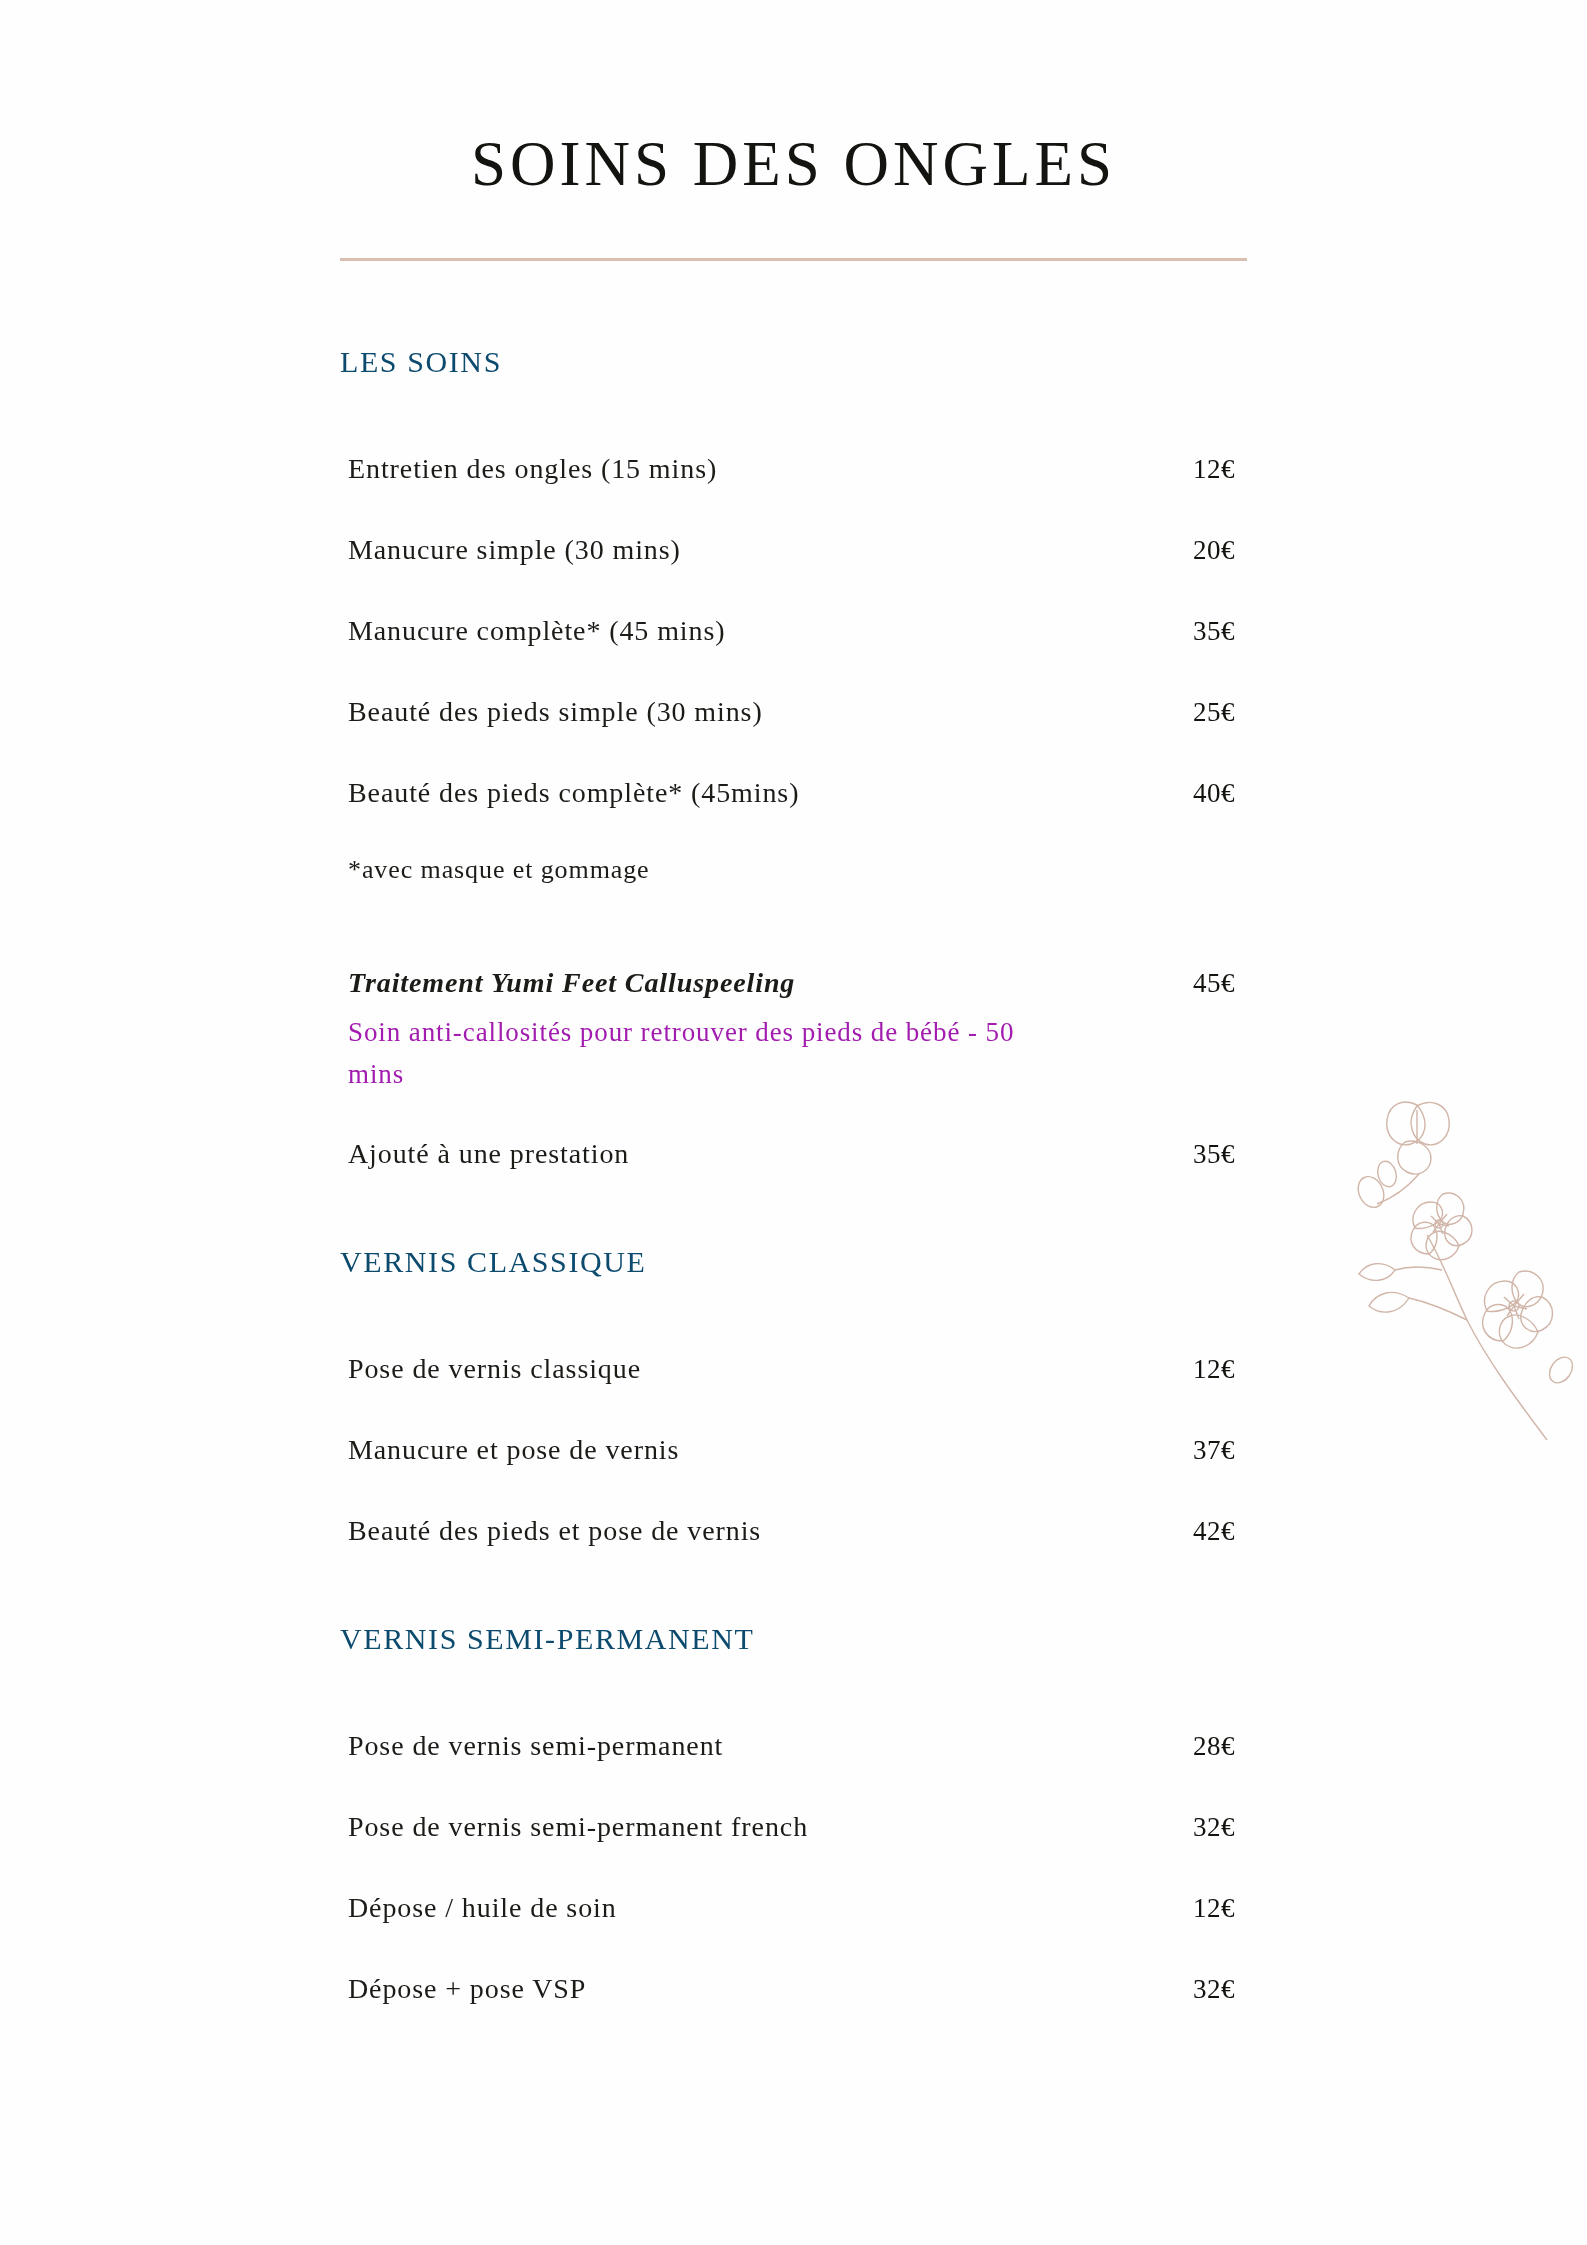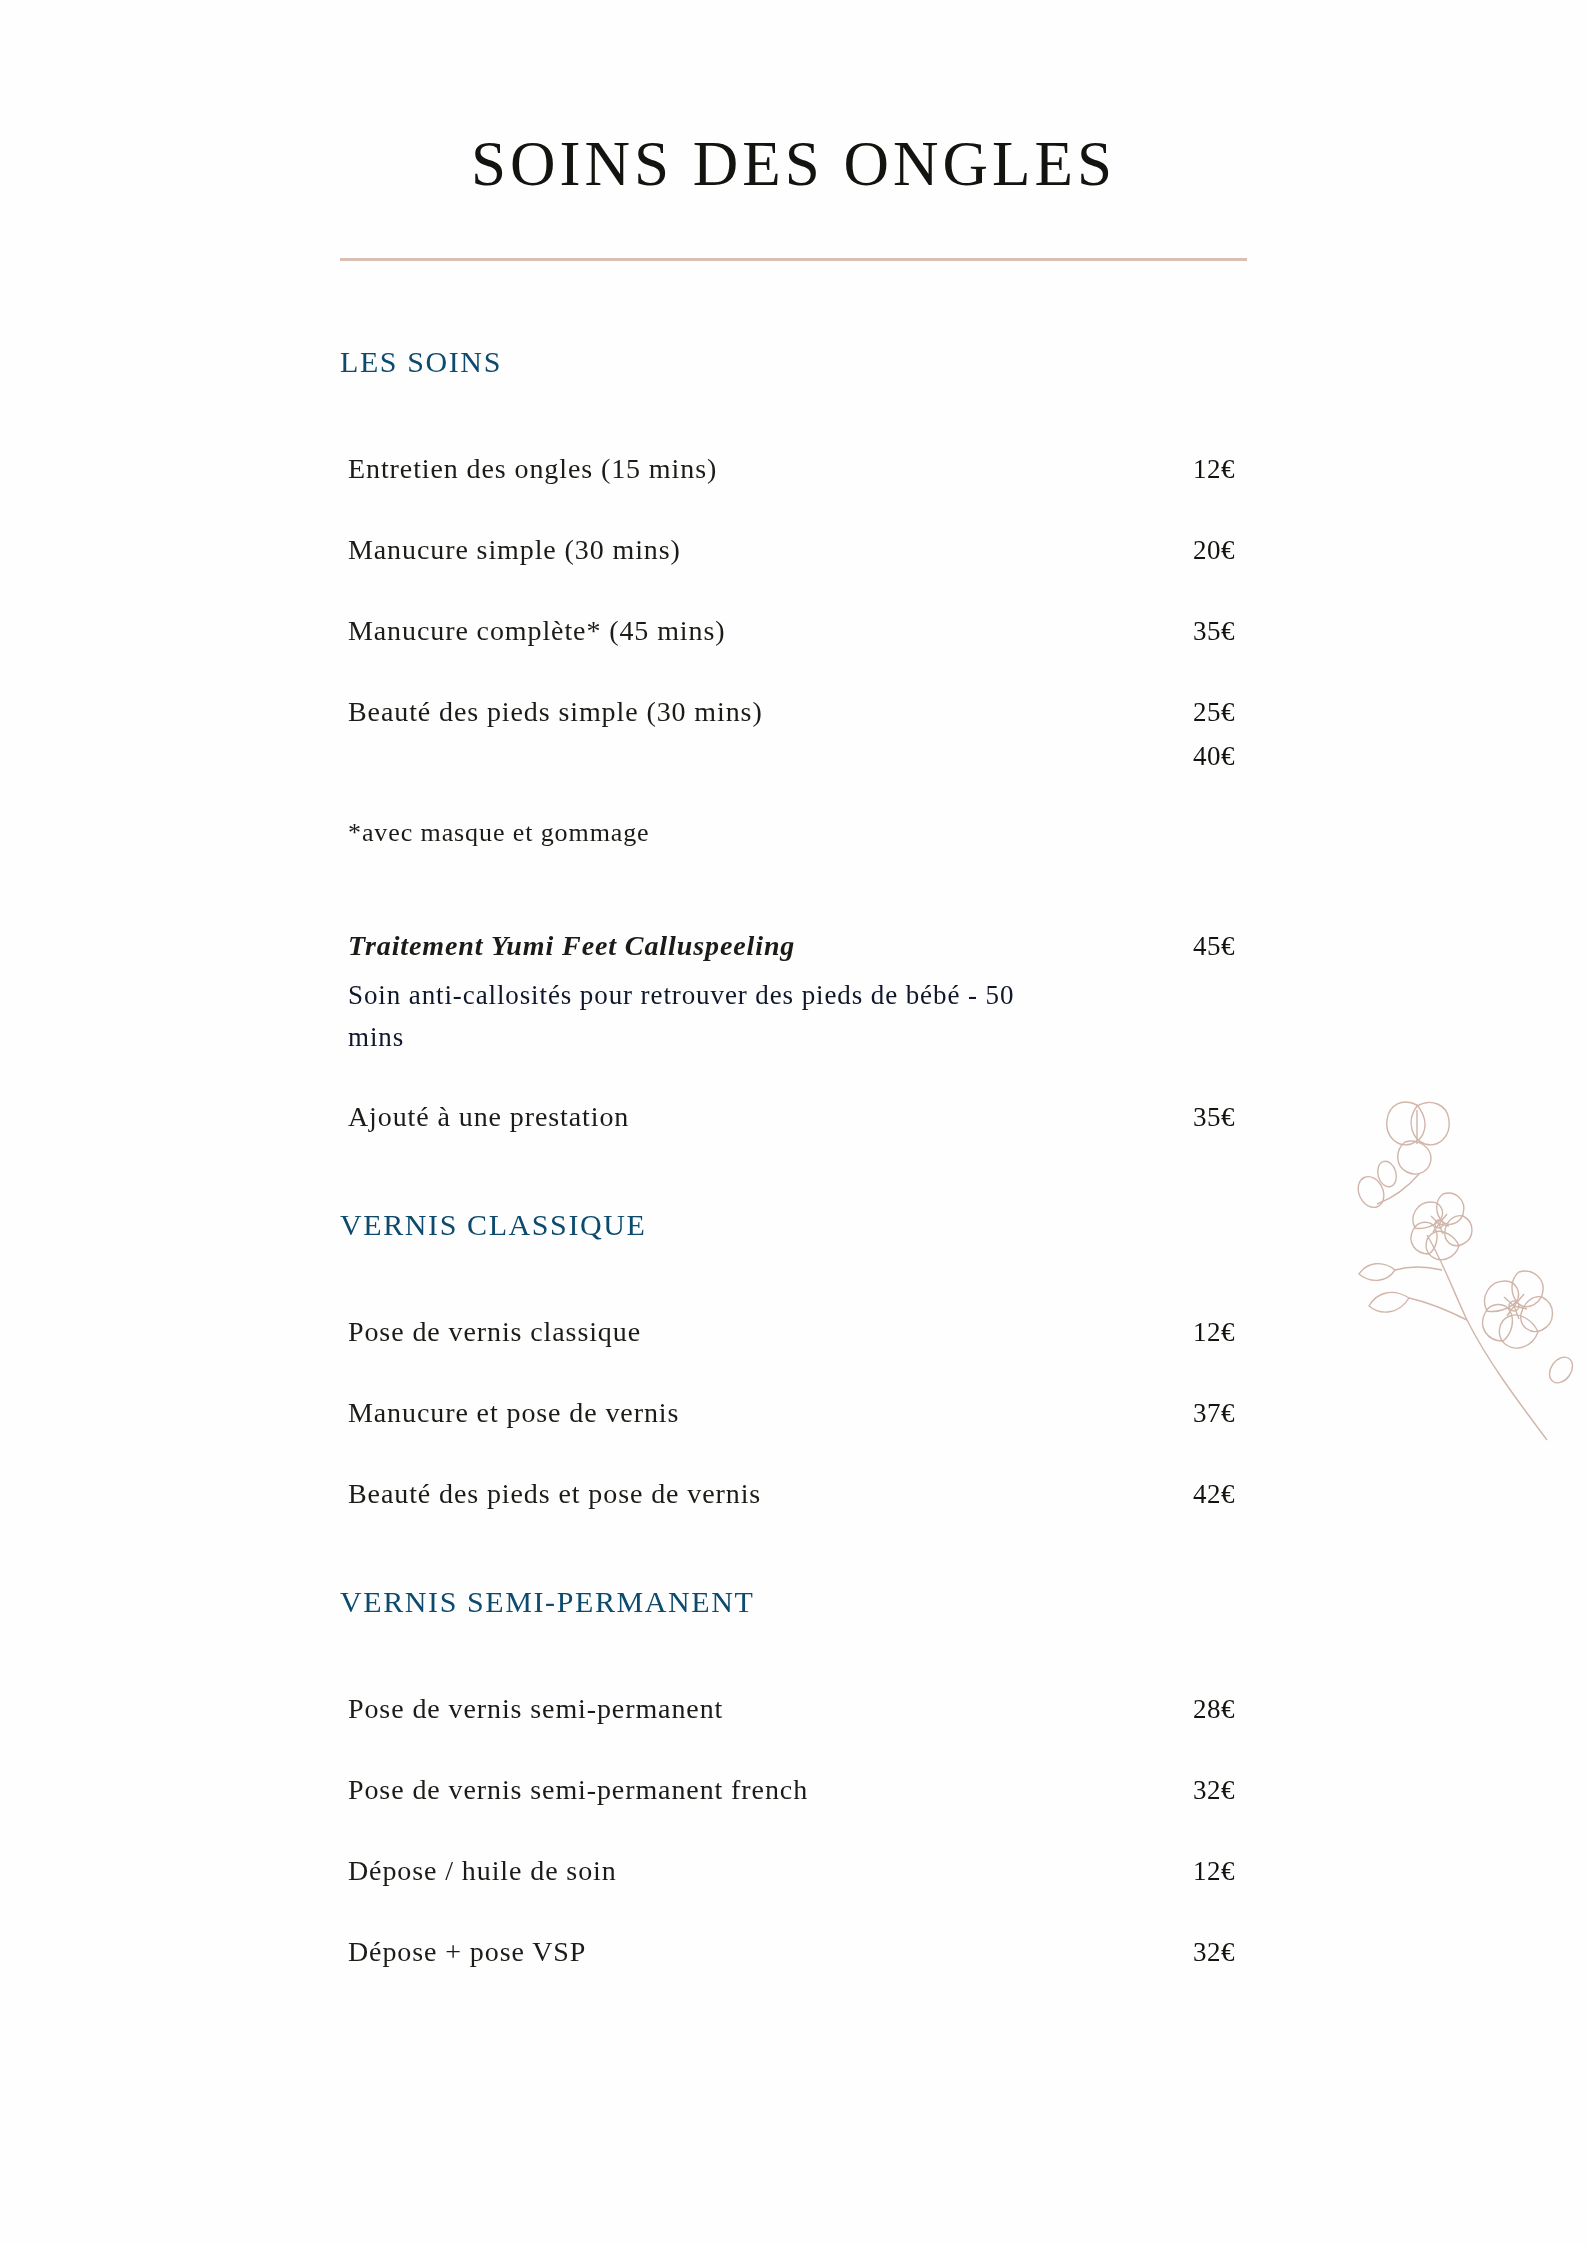--- a/index.html
+++ b/index.html
@@ -100,21 +100,21 @@
     letter-spacing: 0.9px;
     color: #1b1b17;
     padding-left: 8px;
     margin-top: 46px;
     margin-bottom: 46px;
   }
 
   .desc {
     font-size: 27px;
     letter-spacing: 0.9px;
-    color: #0f172a;
+    color: #a21caf;
     padding-left: 8px;
     line-height: 1.55;
     max-width: 690px;
     margin: 2px 0 6px 0;
   }
 
   .gap-lg { height: 62px; }
 
   .block { margin-bottom: 0; }
 
@@ -159,20 +159,21 @@
           <span class="label">Manucure complète* (45 mins)</span>
           <span class="spacer"></span>
           <span class="price">35€</span>
         </div>
         <div class="row">
           <span class="label">Beauté des pieds simple (30 mins)</span>
           <span class="spacer"></span>
           <span class="price">25€</span>
         </div>
         <div class="row">
+          <span class="label">Beauté des pieds complète* (45mins)</span>
           <span class="spacer"></span>
           <span class="price">40€</span>
         </div>
       </div>
 
       <div class="note">*avec masque et gommage</div>
 
       <div class="rows">
         <div class="row bold">
           <span class="label">Traitement Yumi Feet Calluspeeling</span>

